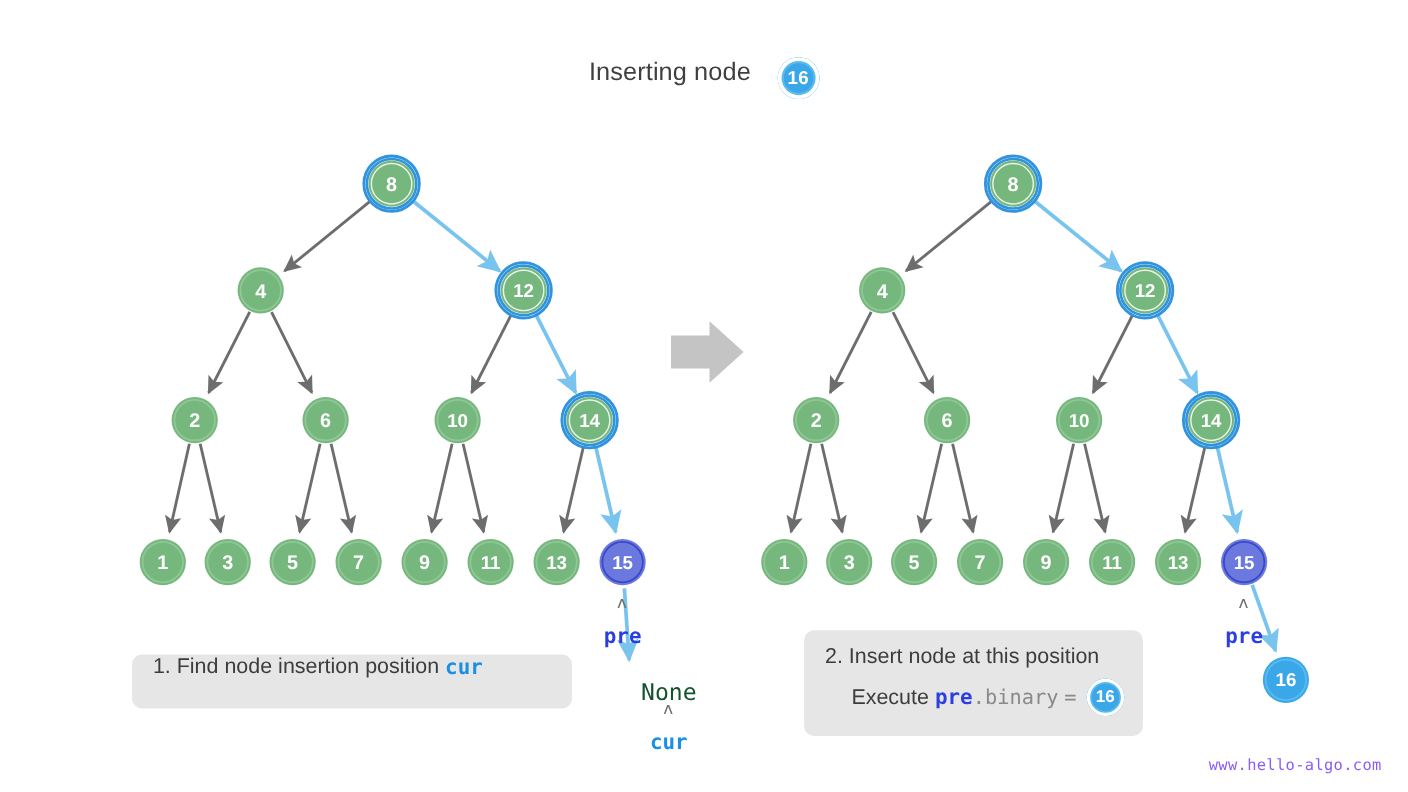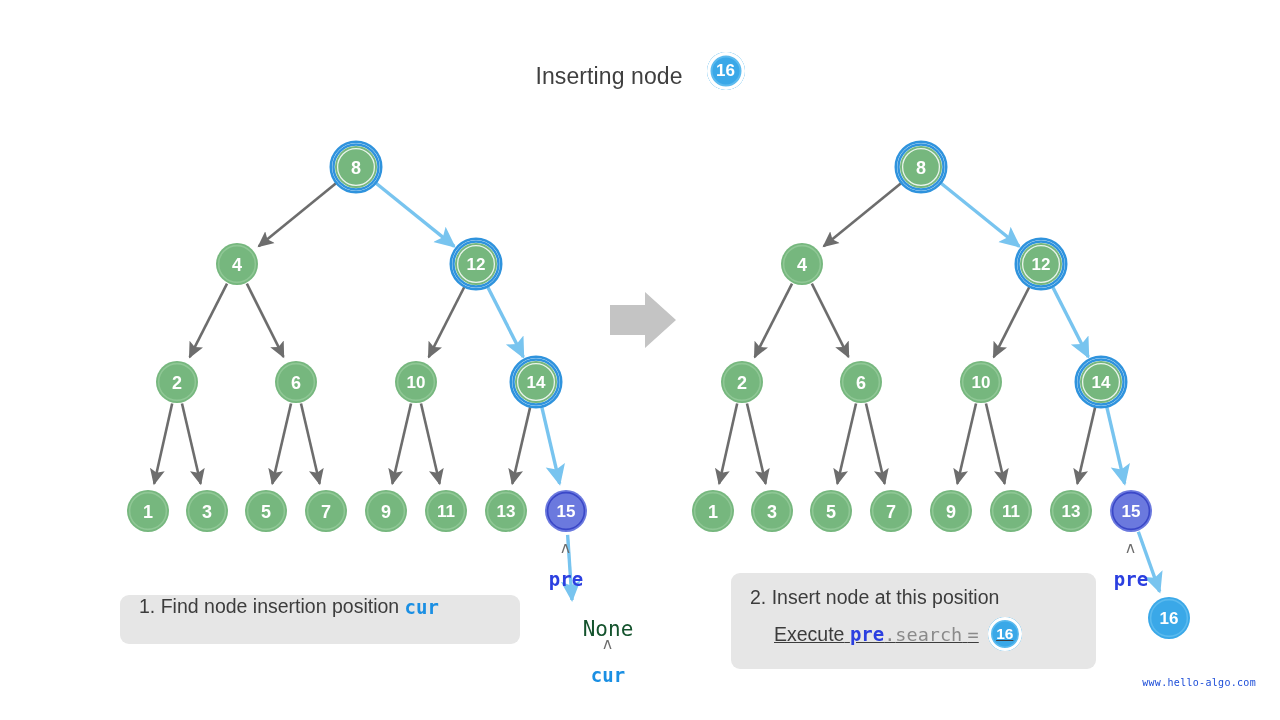--- a/index.html
+++ b/index.html
@@ -32,21 +32,21 @@
   .title-wrap {
     position: absolute;
     left: 0;
     top: 52px;
     width: 1280px;
     text-align: center;
     pointer-events: none;
   }
   .title-row {
     display: inline-flex;
-    align-items: flex-end;
+    align-items: flex-start;
     gap: 24px;
     font-size: 23px;
     color: #3f3f3f;
     letter-spacing: .1px;
   }
   .badge-node {
     display: inline-flex;
     align-items: center;
     justify-content: center;
     width: 38px;
@@ -74,26 +74,26 @@
     top: 595px;
     width: 400px;
     height: 49px;
     display: flex;
     align-items: flex-start;
     padding-left: 19px;
   }
   #caption-2 {
     left: 731px;
     top: 573px;
-    width: 365px;
+    width: 308px;
     height: 96px;
     padding: 13px 0 0 19px;
   }
   .cap-line { display: flex; align-items: center; white-space: pre; }
-  .cap-line-2 { margin-top: 8px; padding-left: 24px; text-decoration: underline; }
+  .cap-line-2 { margin-top: 8px; padding-left: 24px; }
   .kw-cur { color: #1a8fe3; font-weight: 700; font-family: "DejaVu Sans Mono", monospace; font-size: 19px; }
   .kw-pre { color: #2b3fe0; font-weight: 700; font-family: "DejaVu Sans Mono", monospace; font-size: 19px; }
   .kw-mono-dim { color: #8a8a8a; font-family: "DejaVu Sans Mono", monospace; font-size: 18.5px; }
   .badge-inline {
     display: inline-flex;
     align-items: center;
     justify-content: center;
     width: 34px; height: 34px;
     border-radius: 50%;
     background: #3aa8e8;
@@ -122,24 +122,24 @@
     font-family: "DejaVu Sans Mono", monospace;
     font-size: 15px;
     color: #6d6d6d;
     pointer-events: none;
   }
 
   
   #watermark {
     position: absolute;
     right: 24px;
-    bottom: 32px;
+    bottom: 16px;
     font-family: "DejaVu Sans Mono", monospace;
-    font-size: 10px;
-    color: #1d4ed8;
+    font-size: 14px;
+    color: #8b5cf6;
     letter-spacing: .3px;
   }
 </style>
 </head>
 <body>
 
 <div id="stage">
 
   <svg id="scene" viewBox="0 0 1280 720" xmlns="http://www.w3.org/2000/svg">
     <defs>
@@ -370,21 +370,21 @@
     <span class="cap-line">
       <span>1. Find node insertion position</span><span>&nbsp;</span><span class="kw-cur">cur</span>
     </span>
   </div>
 
   <div class="caption" id="caption-2">
     <div class="cap-line">
       <span>2. Insert node at this position</span>
     </div>
     <div class="cap-line cap-line-2">
-      <span>Execute</span><span>&nbsp;</span><span class="kw-pre">pre</span><span class="kw-mono-dim">.</span><span class="kw-mono-dim">search</span><span>&nbsp;</span><span class="kw-mono-dim">=</span><span class="badge-inline">16</span>
+      <span>Execute</span><span>&nbsp;</span><span class="kw-pre">pre</span><span class="kw-mono-dim">.</span><span class="kw-mono-dim">binary</span><span>&nbsp;</span><span class="kw-mono-dim">=</span><span class="badge-inline">16</span>
     </div>
   </div>
 
   <div id="pointer-layer">
       <div class="caret" style="left: 561px; top: 539px;">ʌ</div>
       <div class="ptr-label ptr-pre" style="left: 566px; top: 568px; transform: translate(-50%, 0px);">pre</div>
       <div class="ptr-label ptr-none" style="left: 608px; top: 617px; transform: translate(-50%, 0px);">None</div>
       <div class="caret" style="left: 603px; top: 635px;">ʌ</div>
       <div class="ptr-label ptr-cur" style="left: 608px; top: 664px; transform: translate(-50%, 0px);">cur</div>
       <div class="caret" style="left: 1126px; top: 539px;">ʌ</div>

